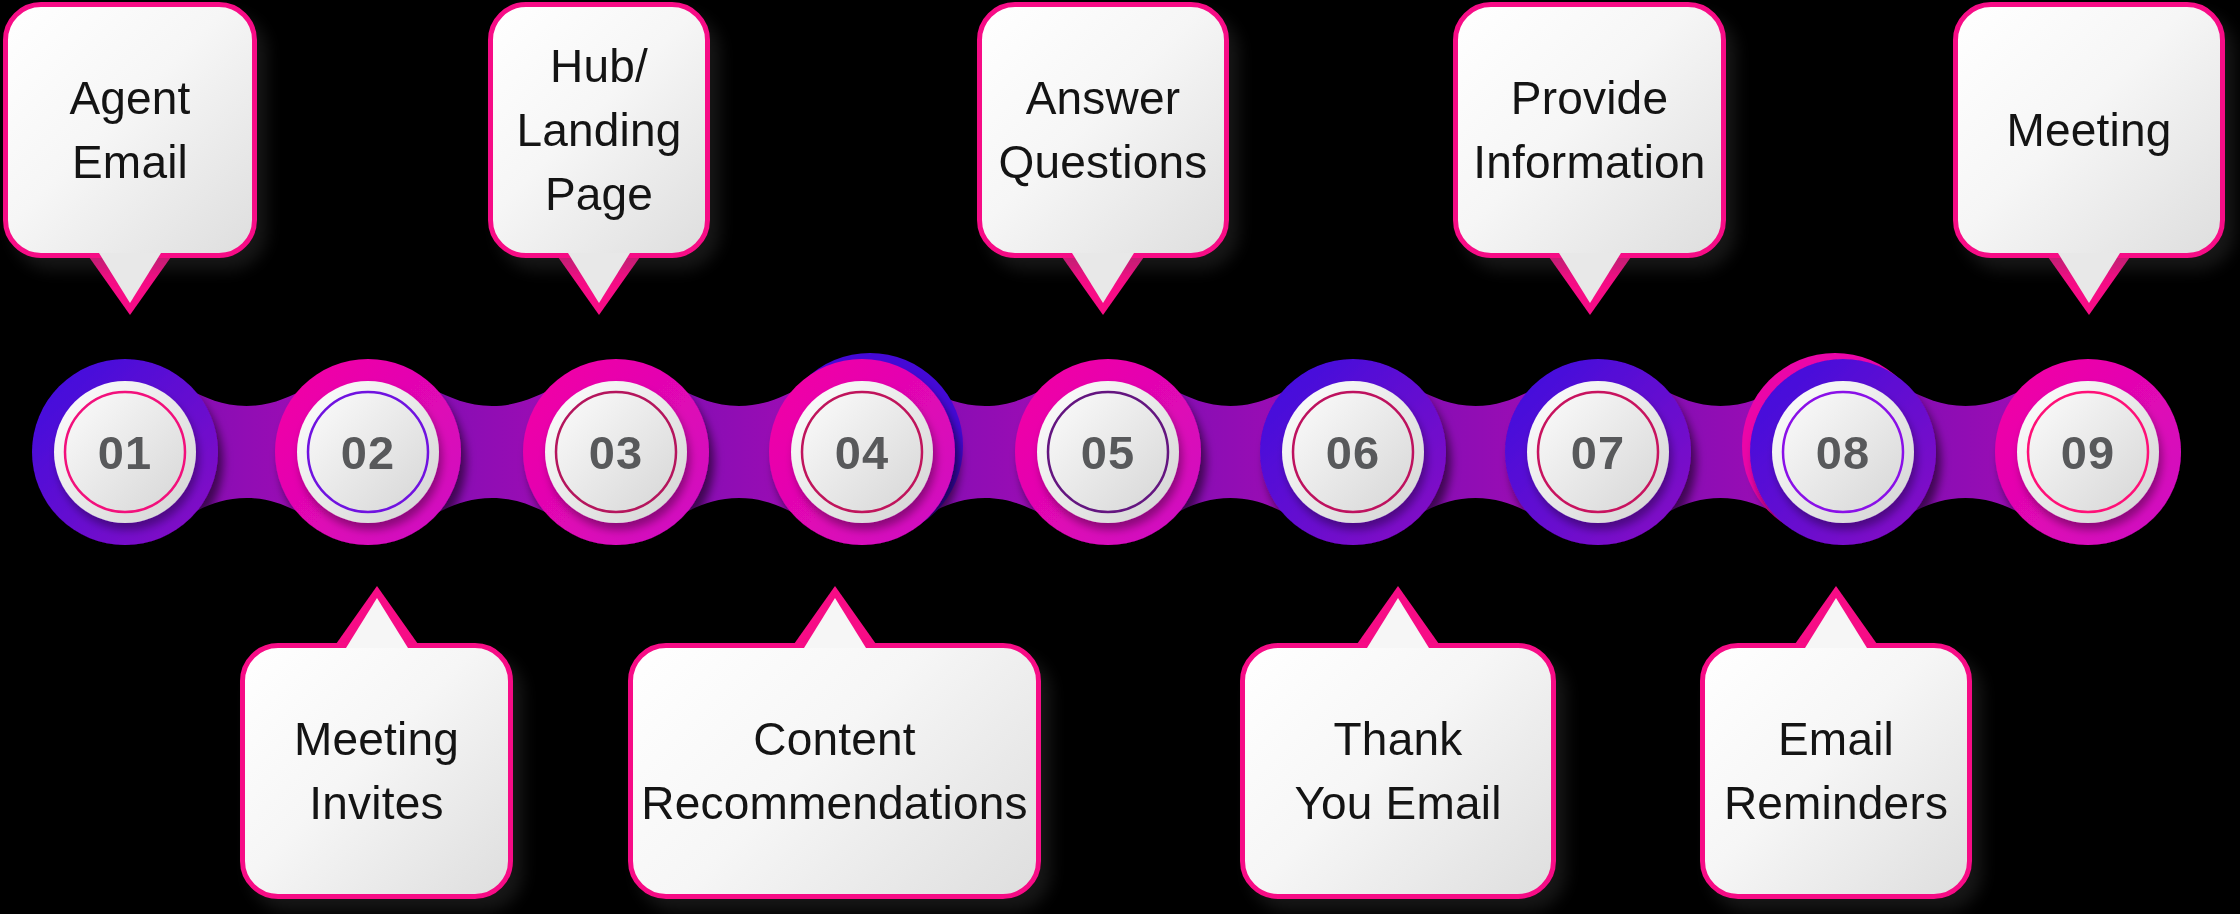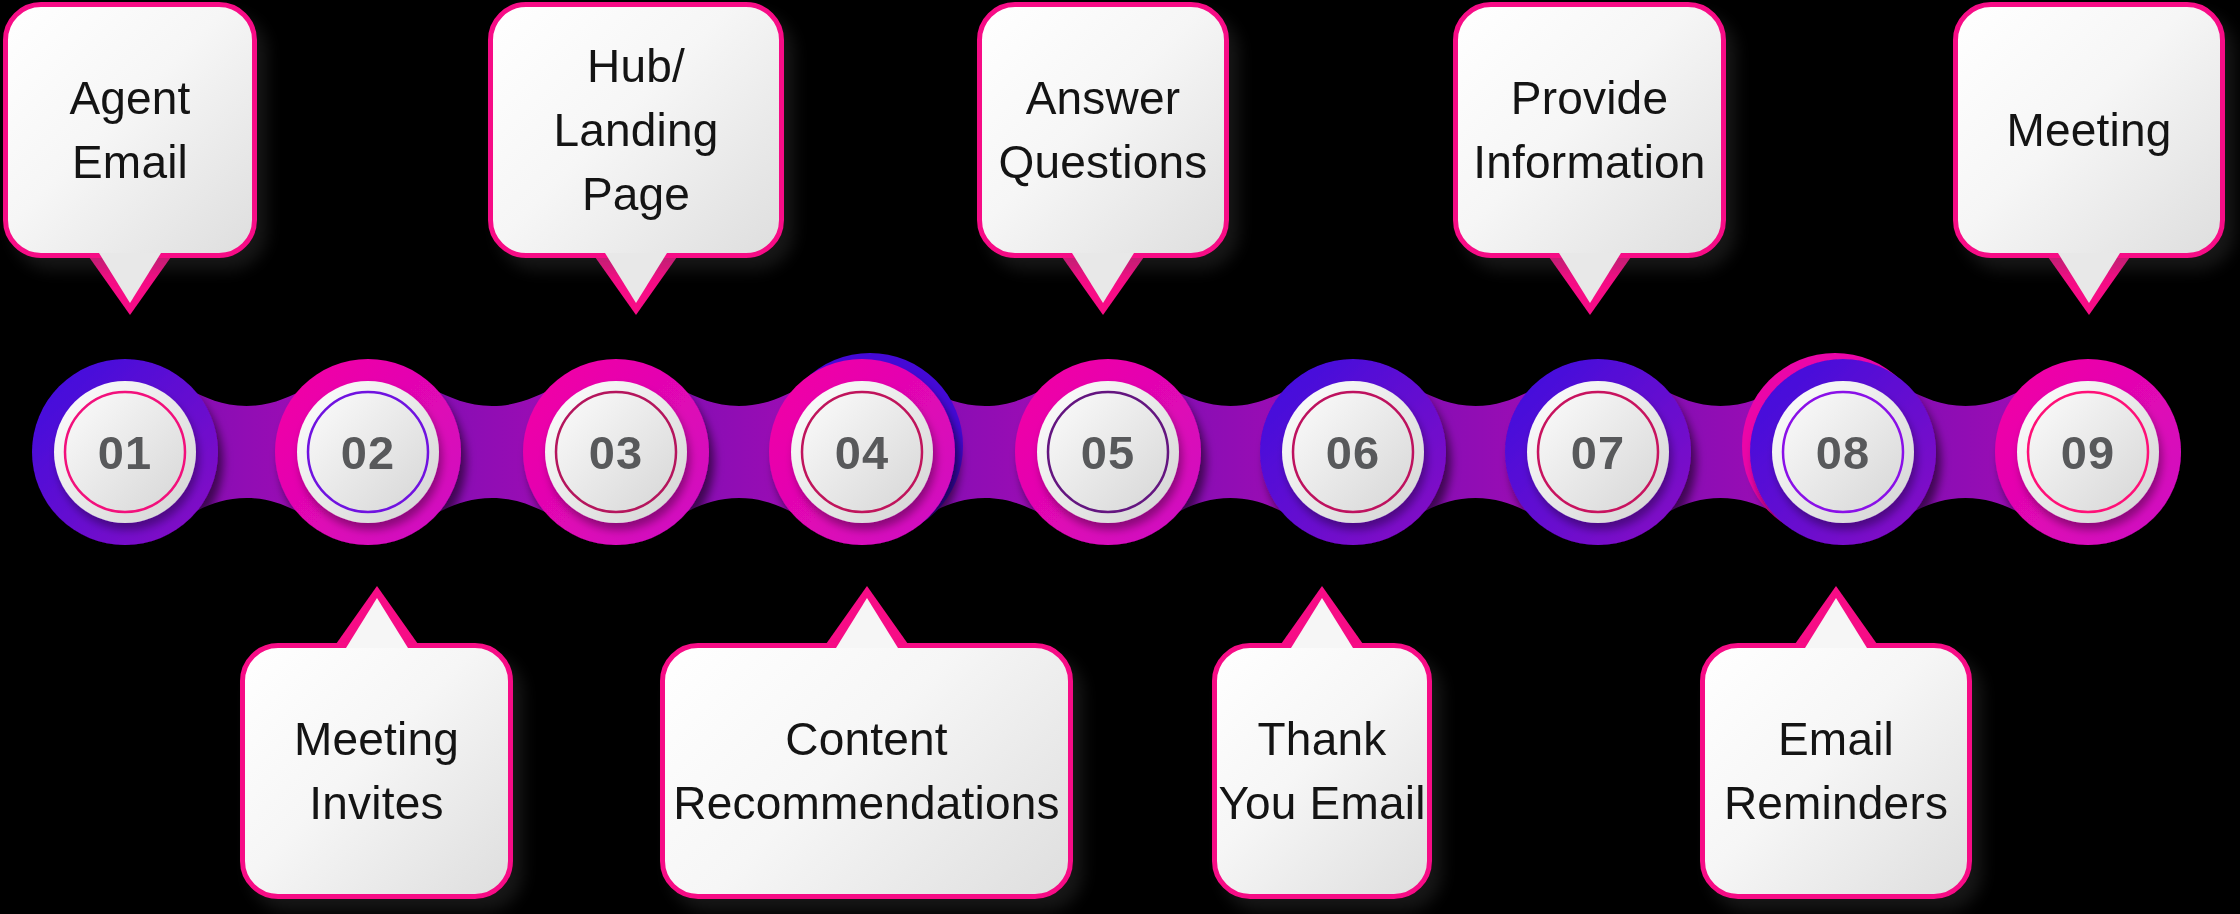--- a/index.html
+++ b/index.html
@@ -163,21 +163,21 @@
 
   <div class="bubble top" style="left:3px;width:254px">
     <div class="tail back"></div>
     <div class="box">
       <span class="label">Agent
 Email</span>
     </div>
     <div class="tail front"></div>
   </div>
 
-  <div class="bubble top" style="left:488px;width:296px">
+  <div class="bubble top" style="left:488px;width:222px">
     <div class="tail back"></div>
     <div class="box">
       <span class="label">Hub/
 Landing
 Page</span>
     </div>
     <div class="tail front"></div>
   </div>
 
   <div class="bubble top" style="left:977px;width:252px">
@@ -208,30 +208,30 @@
 
   <div class="bubble bottom" style="left:240px;width:273px">
     <div class="tail back"></div>
     <div class="box">
       <span class="label">Meeting
 Invites</span>
     </div>
     <div class="tail front"></div>
   </div>
 
-  <div class="bubble bottom" style="left:660px;width:413px">
+  <div class="bubble bottom" style="left:628px;width:413px">
     <div class="tail back"></div>
     <div class="box">
       <span class="label">Content
 Recommendations</span>
     </div>
     <div class="tail front"></div>
   </div>
 
-  <div class="bubble bottom" style="left:1212px;width:220px">
+  <div class="bubble bottom" style="left:1240px;width:316px">
     <div class="tail back"></div>
     <div class="box">
       <span class="label">Thank
 You Email</span>
     </div>
     <div class="tail front"></div>
   </div>
 
   <div class="bubble bottom" style="left:1700px;width:272px">
     <div class="tail back"></div>

